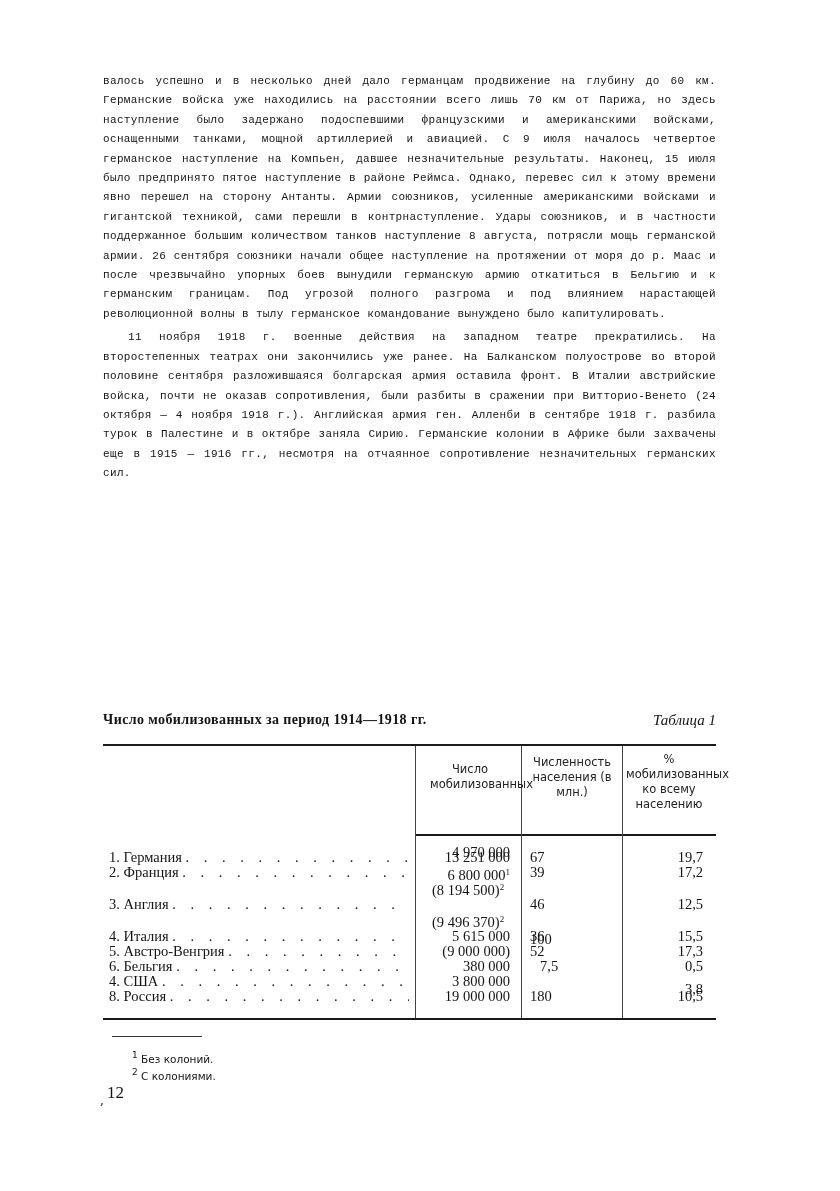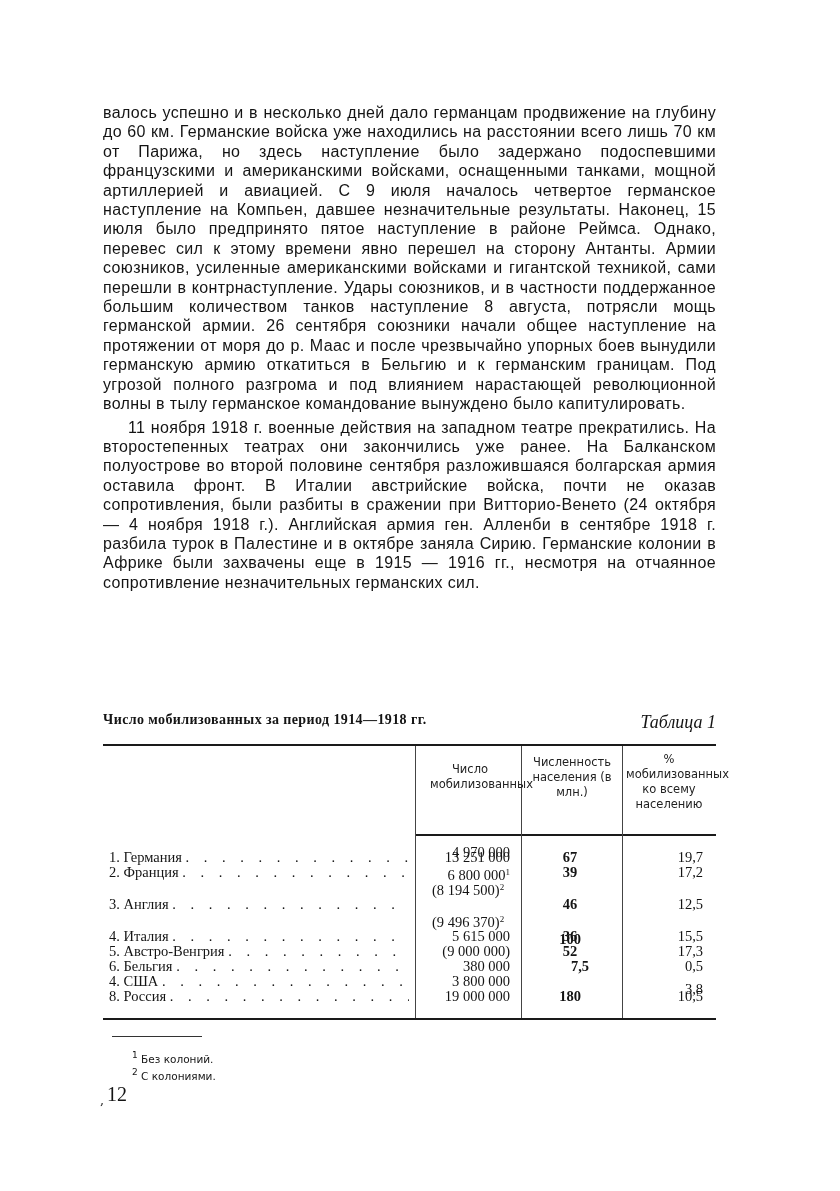--- a/index.html
+++ b/index.html
@@ -1,45 +1,45 @@
 <!DOCTYPE html>
 <html><head>
 <meta charset="utf-8">
 <style>
   html, body { margin: 0; padding: 0; background: #ffffff; }
   body { width: 840px; height: 1191px; position: relative; overflow: hidden;
          font-family: "DejaVu Serif", "Liberation Serif", serif; color: #141414; }
   .page { position: absolute; left: 0; top: 0; width: 840px; height: 1191px; }
-  .body-text { position: absolute; left: 103px; top: 103px; width: 613px;
-               font-family: Liberation Sans, sans-serif;
-               font-size: 16px; line-height: 19.4px; text-align: justify;
+  .body-text { position: absolute; left: 103px; top: 72px; width: 613px;
+               font-family: Liberation Mono, monospace;
+               font-size: 11px; line-height: 19.4px; text-align: justify;
                letter-spacing: 0.35px; }
   .body-text p { margin: 0; }
   .body-text p.indent { text-indent: 25px; margin-top: 4px; }
   .table-caption { position: absolute; left: 103px; top: 712px; width: 613px; height: 20px;
                    font-family: "Liberation Serif", serif; font-size: 14px; }
   .table-caption .title { position: absolute; left: 0; top: 0; font-weight: bold; letter-spacing: 0.4px; }
-  .table-caption .label { position: absolute; right: 0; top: 0; font-style: italic; font-size: 18px; text-align: center; }
+  .table-caption .label { position: absolute; right: 0; top: 0; font-style: italic; font-size: 15px; text-align: center; }
   .rule { position: absolute; background: #1a1a1a; }
   .vrule { position: absolute; width: 1px; background: #444; }
   .hdr { position: absolute; font-family: "DejaVu Sans", "Liberation Sans", sans-serif;
          font-size: 11.5px; line-height: 15px; text-align: center; color: #222; }
   .row-label { position: absolute; left: 109px; width: 300px; font-family: "Liberation Serif", serif;
                font-size: 14.5px; line-height: 15px; white-space: nowrap; overflow: hidden; }
   .row-label .dots { letter-spacing: 5.5px; }
   .cell { position: absolute; font-family: "Liberation Serif", serif; font-size: 14.5px;
           line-height: 15px; white-space: nowrap; }
   .c1 { left: 430px; width: 80px; text-align: right; }
-  .c2 { left: 530px; width: 80px; text-align: center; font-weight: bold; }
+  .c2 { left: 530px; width: 80px; text-align: left; }
   .c3 { left: 625px; width: 78px; text-align: right; padding-right: 0; }
   sup { font-size: 9px; vertical-align: 5px; }
   .footnotes { position: absolute; left: 132px; top: 1049px; font-family: "DejaVu Sans", sans-serif;
                font-size: 10.5px; line-height: 13px; }
   .page-number { position: absolute; left: 107px; top: 1083px; font-family: "Liberation Serif", serif;
-                 font-size: 20px; }
+                 font-size: 17px; }
   .page-mark { position: absolute; left: 100px; top: 1093px; font-size: 12px; }
 </style>
 </head>
 <body>
 
 <div class="page">
 
   <div class="body-text">
     <p>валось успешно и в несколько дней дало германцам продвижение на глубину до 60 км. Германские войска уже находились на расстоянии всего лишь 70 км от Парижа, но здесь наступление было задержано подоспевшими французскими и американскими войсками, оснащенными танками, мощной артиллерией и авиацией. С 9 июля началось четвертое германское наступление на Компьен, давшее незначительные результаты. Наконец, 15 июля было предпринято пятое наступление в районе Реймса. Однако, перевес сил к этому времени явно перешел на сторону Антанты. Армии союзников, усиленные американскими войсками и гигантской техникой, сами перешли в контрнаступление. Удары союзников, и в частности поддержанное большим количеством танков наступление 8 августа, потрясли мощь германской армии. 26 сентября союзники начали общее наступление на протяжении от моря до р. Маас и после чрезвычайно упорных боев вынудили германскую армию откатиться в Бельгию и к германским границам. Под угрозой полного разгрома и под влиянием нарастающей революционной волны в тылу германское командование вынуждено было капитулировать.</p>
     <p class="indent">11 ноября 1918 г. военные действия на западном театре прекратились. На второстепенных театрах они закончились уже ранее. На Балканском полуострове во второй половине сентября разложившаяся болгарская армия оставила фронт. В Италии австрийские войска, почти не оказав сопротивления, были разбиты в сражении при Витторио-Венето (24 октября — 4 ноября 1918 г.). Английская армия ген. Алленби в сентябре 1918 г. разбила турок в Палестине и в октябре заняла Сирию. Германские колонии в Африке были захвачены еще в 1915 — 1916 гг., несмотря на отчаянное сопротивление незначительных германских сил.</p>

